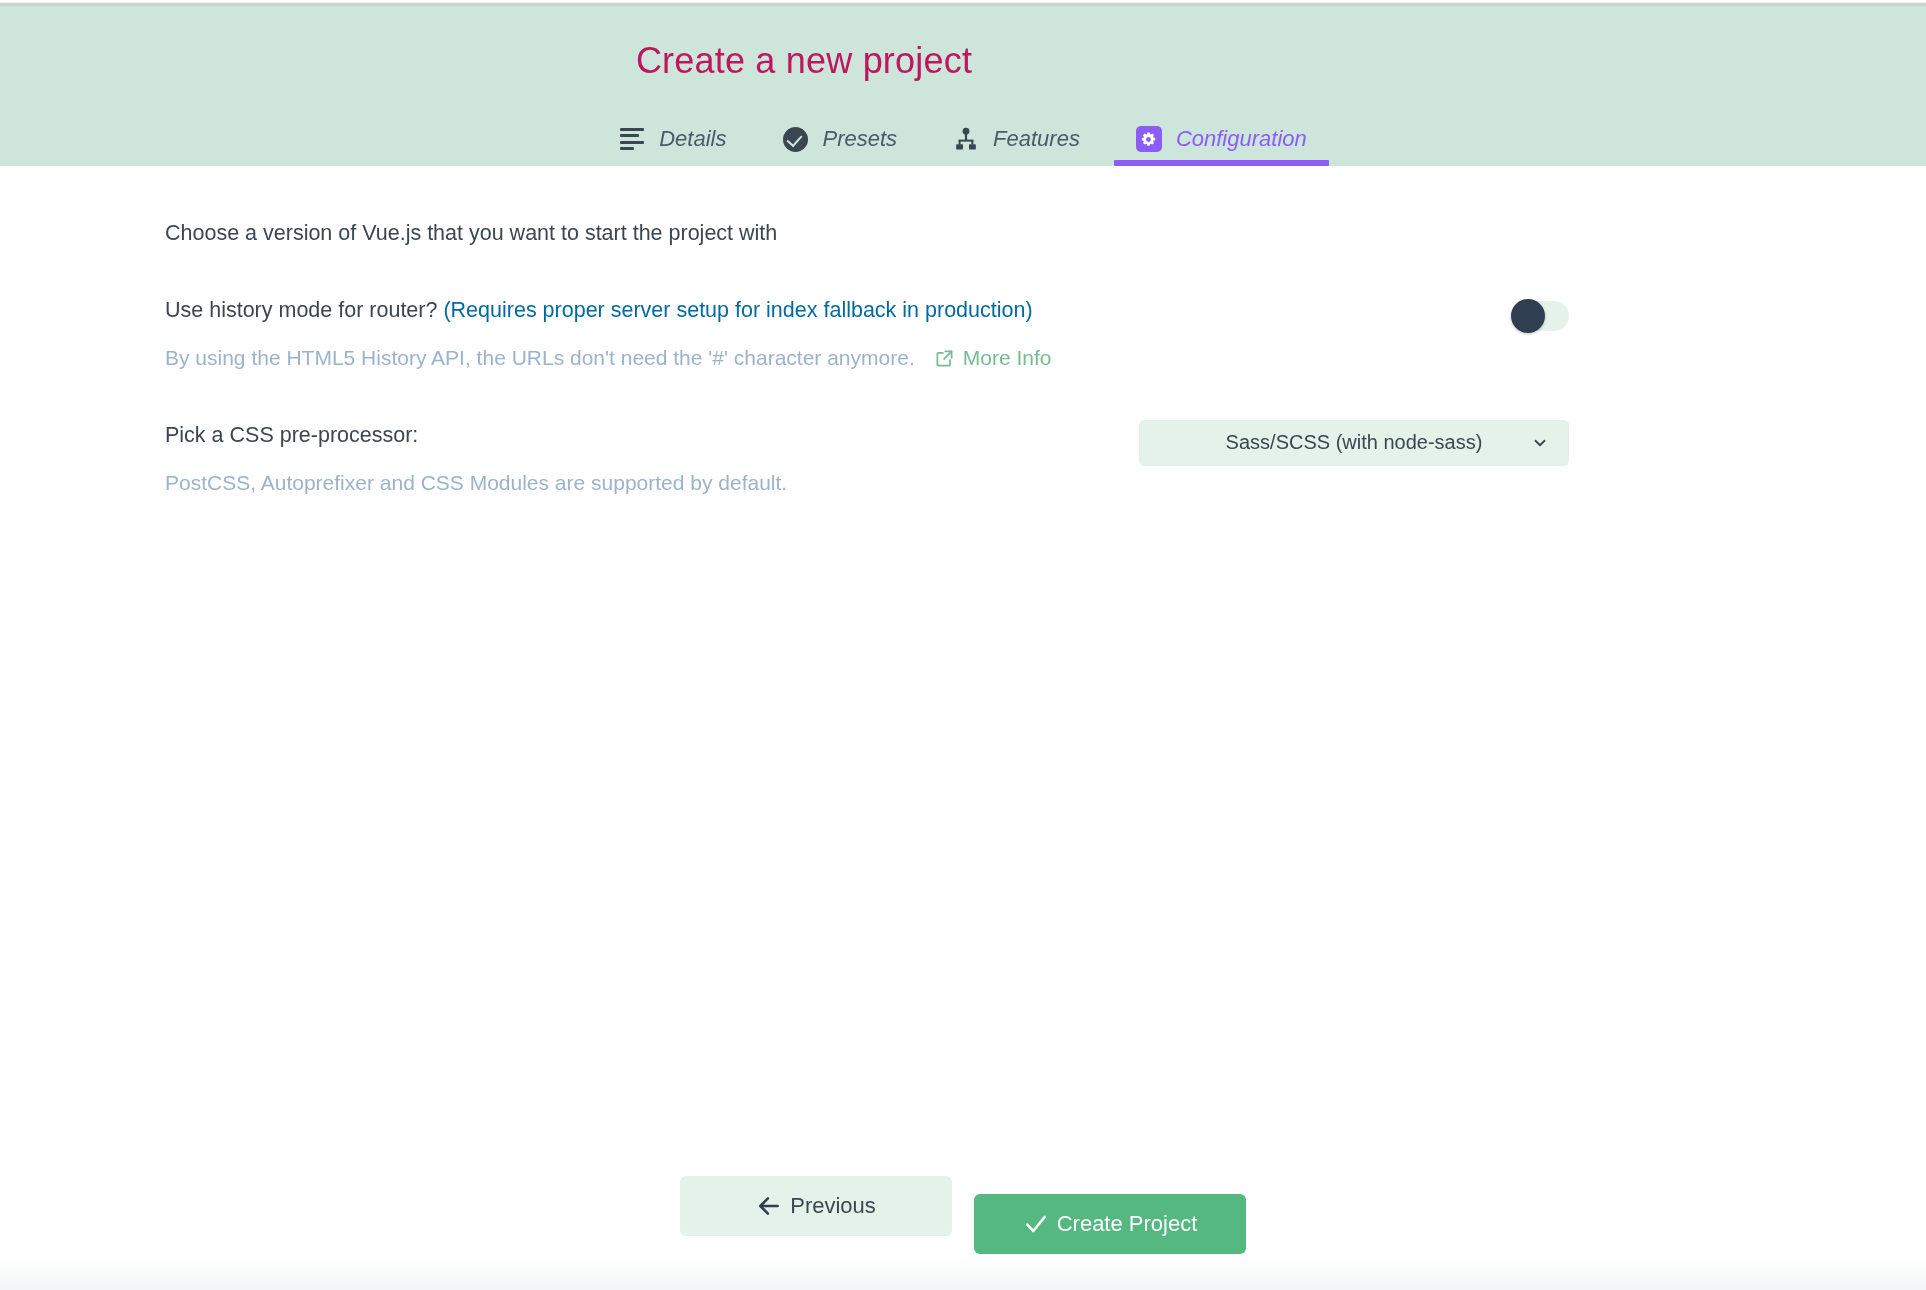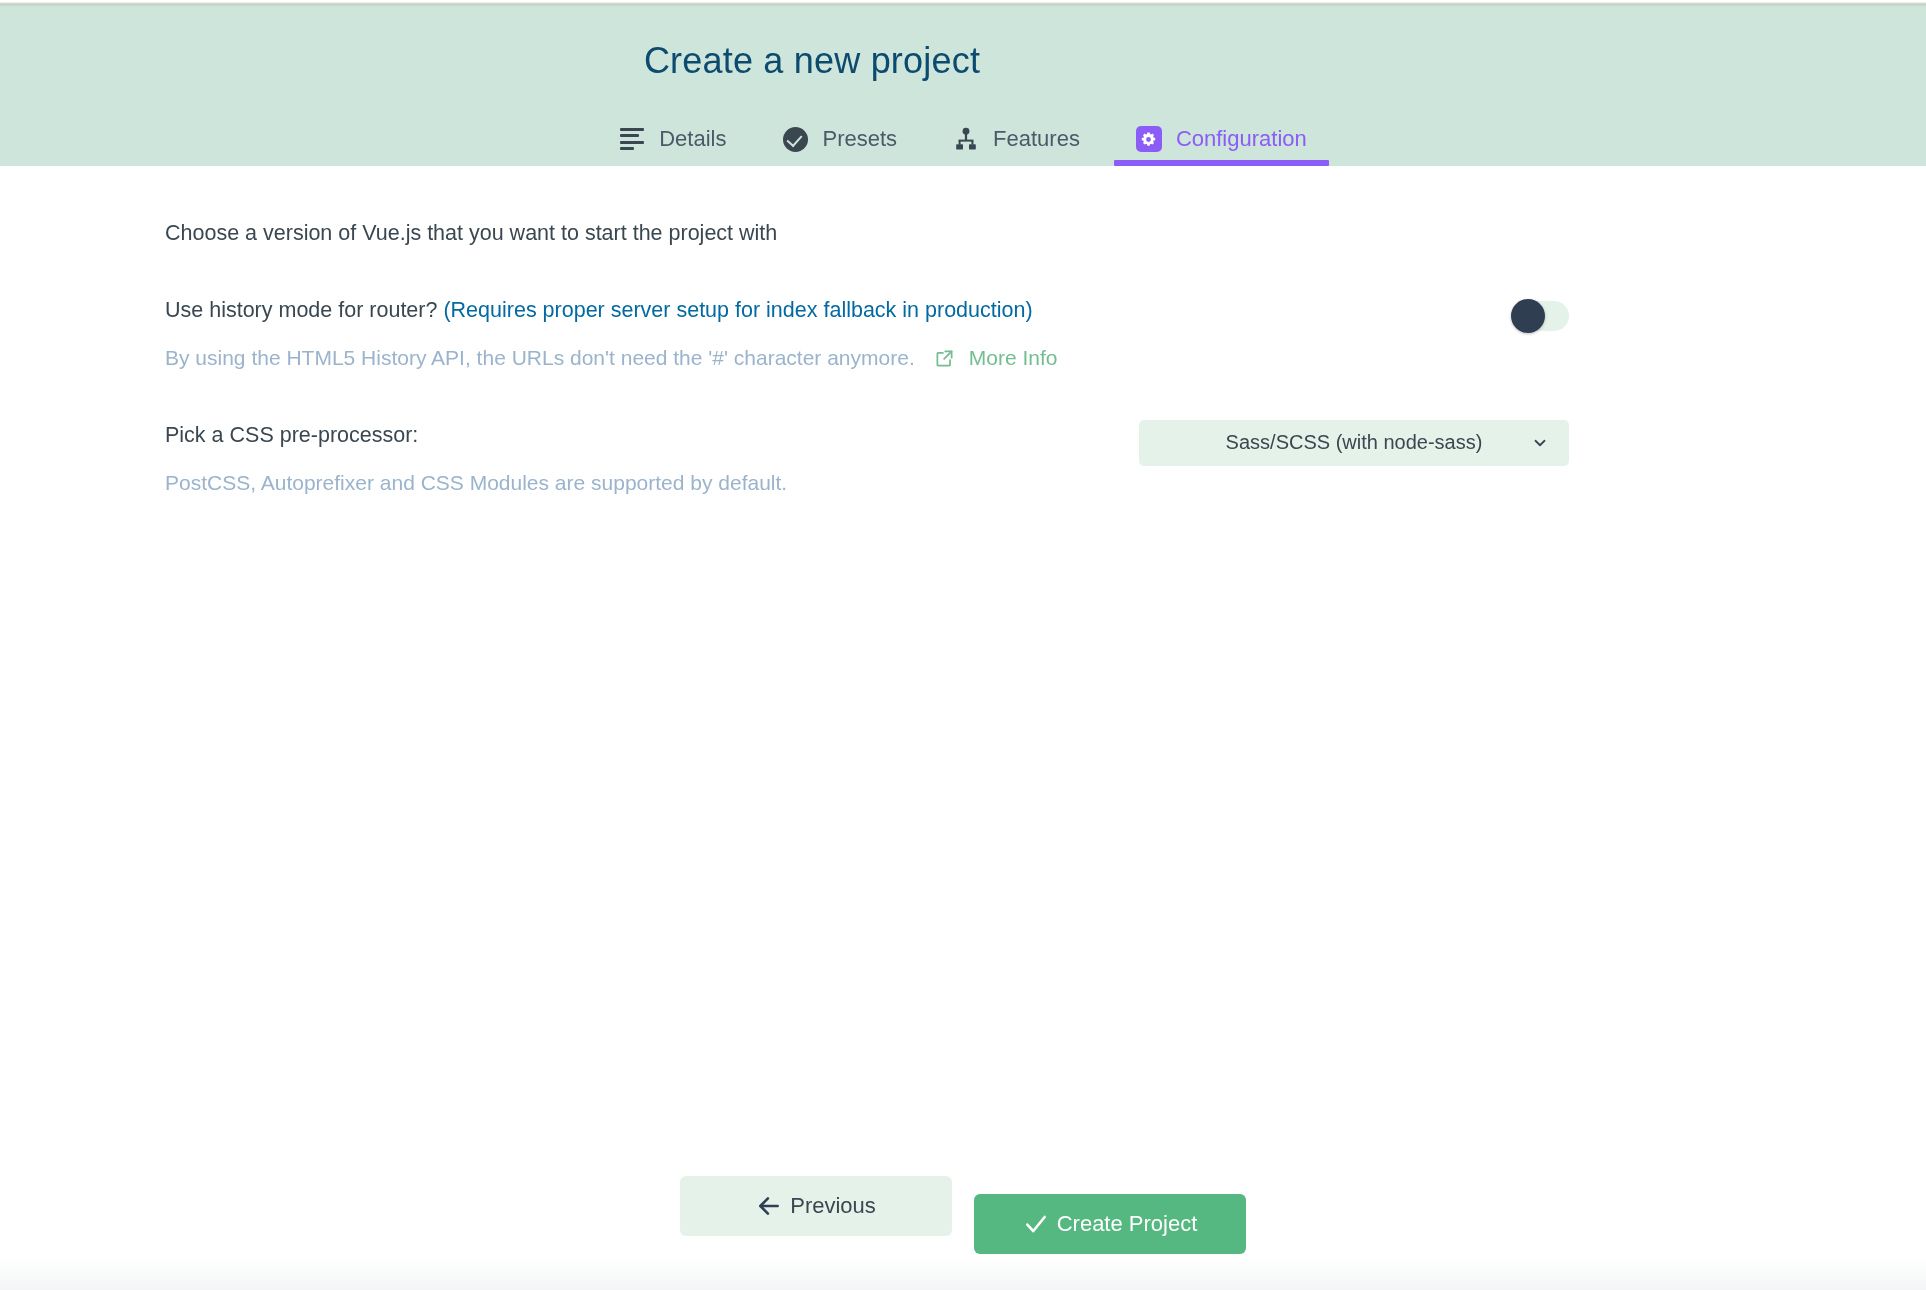--- a/index.html
+++ b/index.html
@@ -31,26 +31,26 @@
     position: absolute;
     top: 8px; left: 0;
     width: 1926px;
     height: 158px;
     background: #cde5da;
   }
 
   .header-title {
     position: absolute;
     top: 32px;
-    left: 12px;
+    left: 4px;
     width: 1600px;
     text-align: center;
     font-size: 36px;
     font-weight: 400;
-    color: #0c4a6e;
+    color: #be185d;
     letter-spacing: 0.2px;
   }
 
   .tabs {
     position: absolute;
     bottom: 0;
     left: 0;
     width: 1926px;
     display: flex;
     justify-content: center;
@@ -58,20 +58,21 @@
     gap: 0px;
   }
 
   .tab {
     display: flex;
     align-items: center;
     gap: 14px;
     padding: 10px 28px 14px 28px;
     cursor: pointer;
     position: relative;
+    font-style: italic;
   }
 
   .tab-label {
     font-size: 22px;
     color: #4a5a68;
     white-space: nowrap;
   }
 
   .tab.active .tab-label { color: #8b5cf6; }
 
@@ -170,21 +171,21 @@
     margin-top: 16px;
     display: flex;
     align-items: center;
     flex-wrap: wrap;
     gap: 0px;
   }
 
   .more-info-link {
     display: inline-flex;
     align-items: center;
-    gap: 15px;
+    gap: 9px;
     color: #74bd91;
     margin-left: 20px;
     cursor: pointer;
     font-size: 21px;
   }
 
   .ext-icon { width: 19px; height: 19px; flex: 0 0 auto; }
 
   
   .prompt-control {

